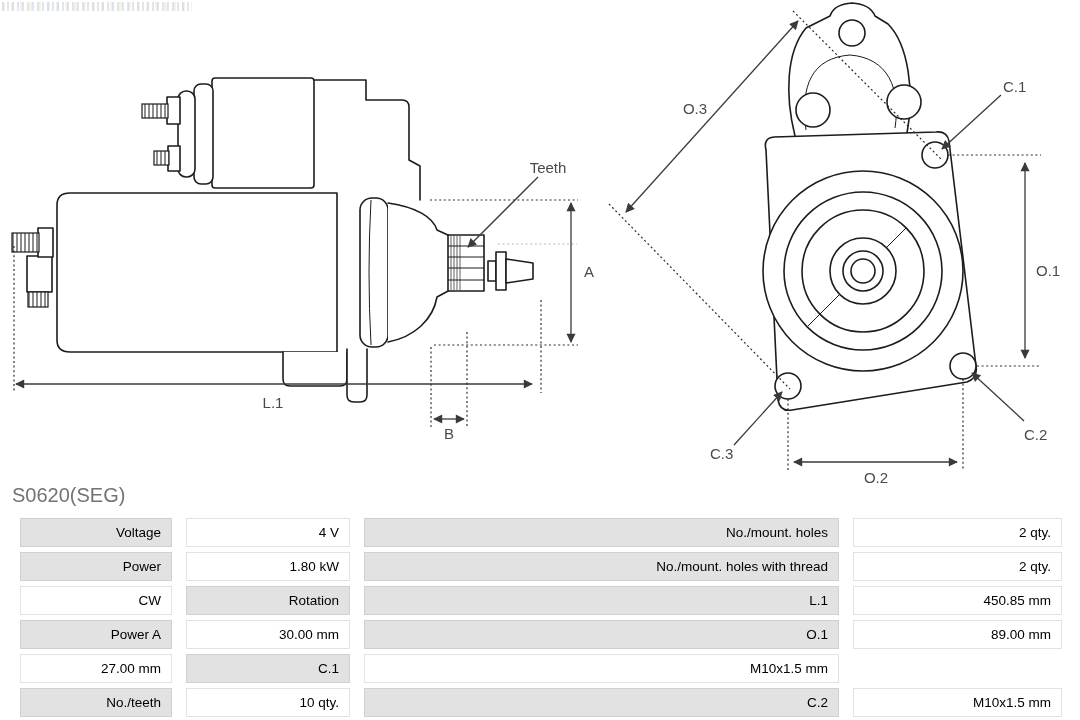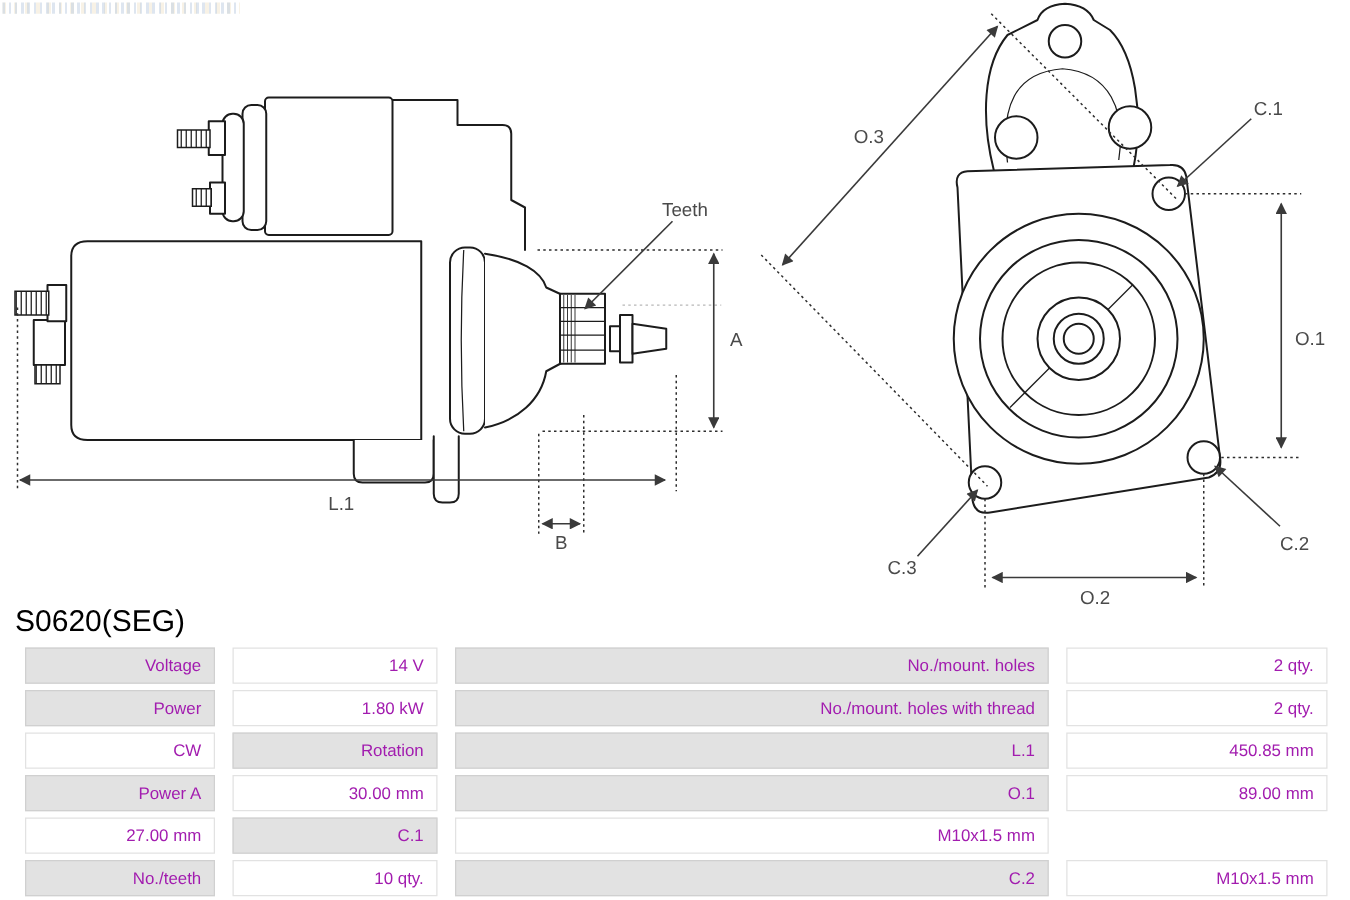--- a/index.html
+++ b/index.html
@@ -9,25 +9,25 @@
     background:
       repeating-linear-gradient(90deg, rgba(110,145,190,.5) 0 2px, rgba(255,255,255,0) 2px 5px),
       repeating-linear-gradient(90deg, rgba(215,185,120,.4) 0 3px, rgba(255,255,255,0) 3px 9px);}
   svg{position:absolute;left:0;top:0;}
   svg text{font-family:"Liberation Sans",sans-serif;font-size:15px;fill:#4a4a4a;}
   .outline{stroke:#1c1c1c;stroke-width:1.6;fill:#fff;stroke-linejoin:round;stroke-linecap:round;}
   .thin{stroke:#1c1c1c;stroke-width:1;fill:none;}
   .dim{stroke:#3a3a3a;stroke-width:1.3;fill:none;}
   .dot{stroke:#2e2e2e;stroke-width:1.2;fill:none;stroke-dasharray:2 2.6;}
   .faint{stroke:#b8b8b8;stroke-width:1;fill:none;stroke-dasharray:2 2.6;}
-  #part-number{position:absolute;left:12px;top:484px;font-size:24px;color:#000000;}
+  #part-number{position:absolute;left:12px;top:484px;font-size:20px;color:#737373;}
   #spec-table{position:absolute;left:10px;top:518px;width:1053px;}
   .spec-row{display:grid;grid-template-columns:162px 174px 485px 219px;column-gap:4px;
             margin-bottom:5px;}
-  .cell{height:27px;line-height:27px;font-size:13.5px;color:#a21caf;text-align:right;
+  .cell{height:27px;line-height:27px;font-size:13.5px;color:#000000;text-align:right;
         padding-right:10px;box-sizing:content-box;margin-left:10px;}
   .cell.lbl{background:#e2e2e2;border:1px solid #d0d0d0;}
   .cell.val{background:#ffffff;border:1px solid #e2e2e2;}
 </style>
 </head>
 <body>
 
 <div id="page">
 
   <div id="artifact"></div>
@@ -140,21 +140,21 @@
       <text x="1024" y="440">C.2</text>
       <text x="710" y="459">C.3</text>
     </g>
   </svg>
 
   <div id="part-number">S0620(SEG)</div>
 
   <div id="spec-table">
     <div class="spec-row">
       <div class="cell lbl">Voltage</div>
-      <div class="cell val">14 V</div>
+      <div class="cell val">4 V</div>
       <div class="cell lbl">No./mount. holes</div>
       <div class="cell val">2 qty.</div>
     </div>
     <div class="spec-row">
       <div class="cell lbl">Power</div>
       <div class="cell val">1.80 kW</div>
       <div class="cell lbl">No./mount. holes with thread</div>
       <div class="cell val">2 qty.</div>
     </div>
     <div class="spec-row">

